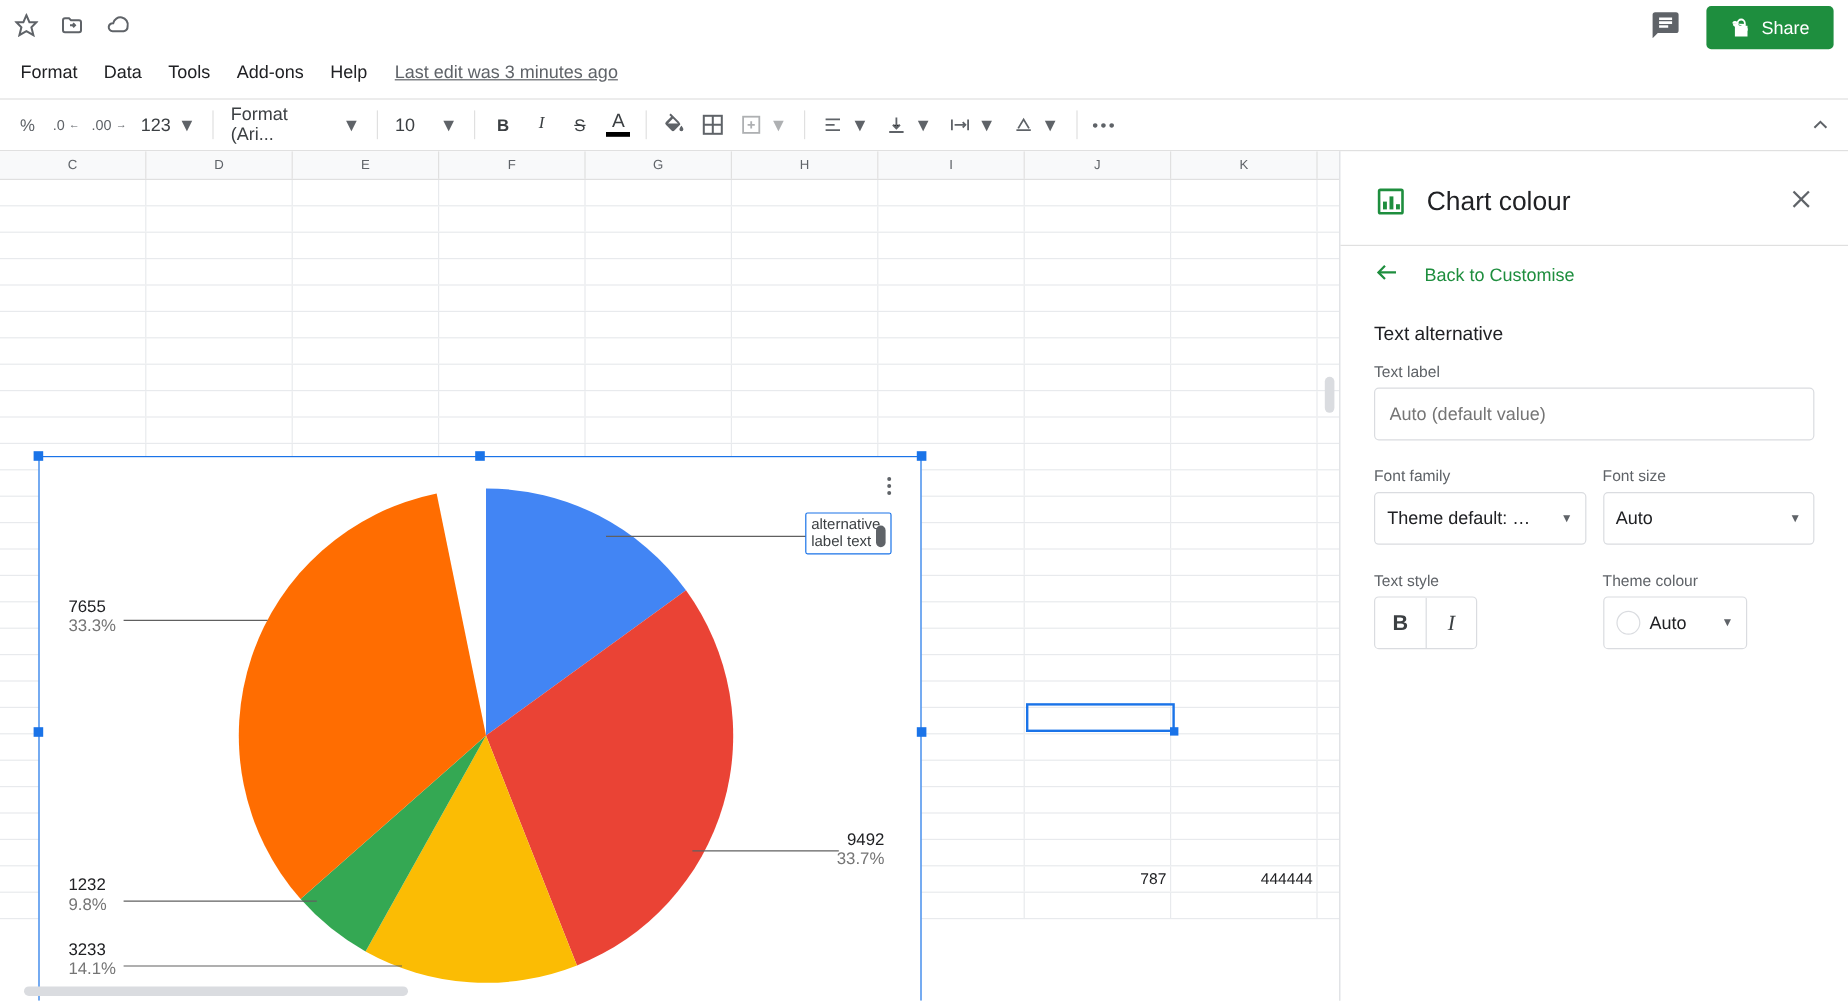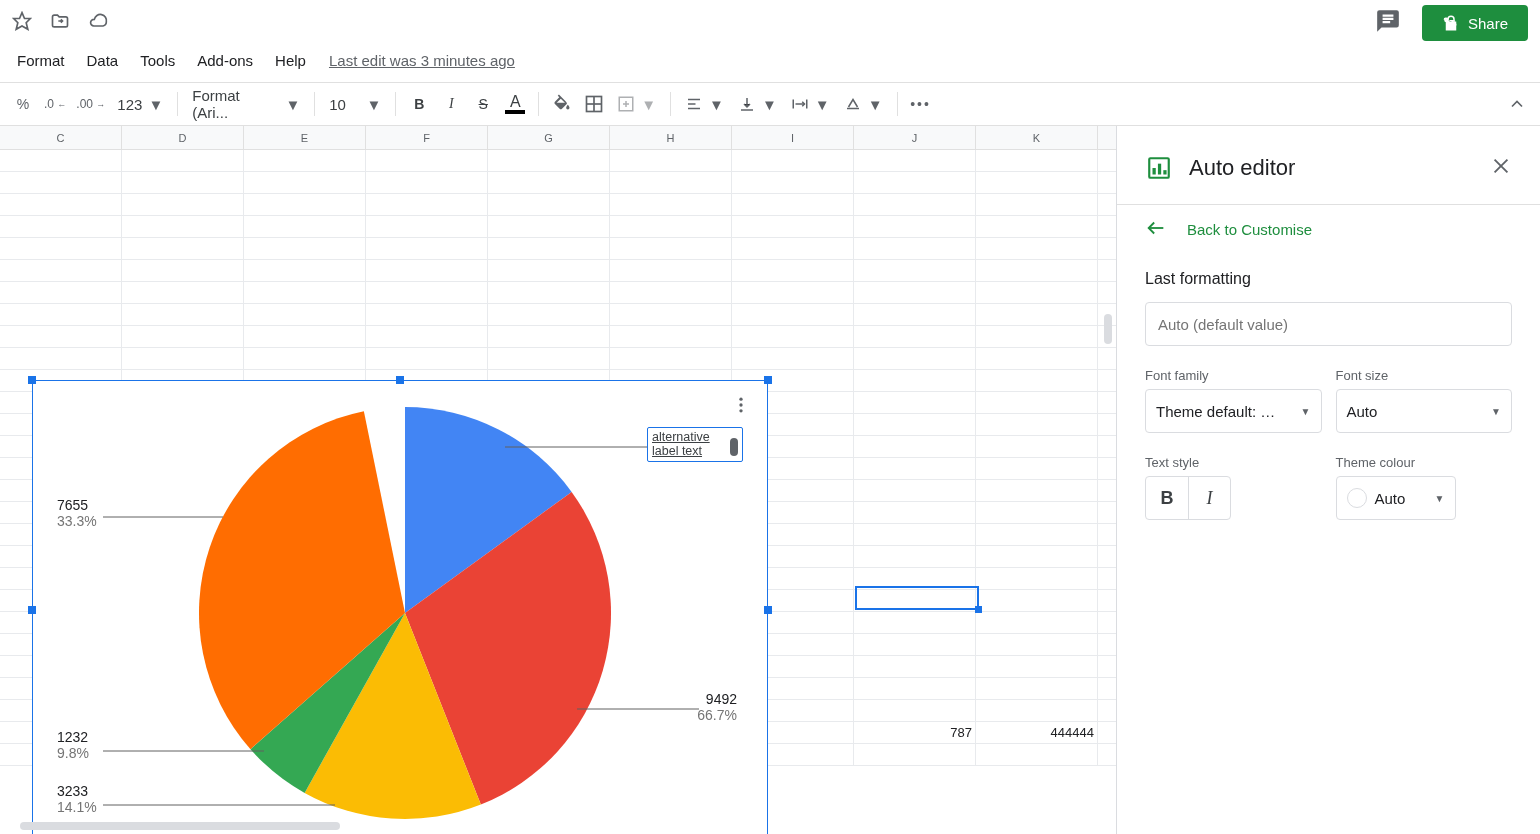--- a/index.html
+++ b/index.html
@@ -52,21 +52,21 @@
   .chart-obj .h-tl{left:-5px;top:-5px;} .chart-obj .h-tr{right:-5px;top:-5px;}
   .chart-obj .h-tm{left:50%;top:-5px;transform:translateX(-50%);}
   .chart-obj .h-ml{left:-5px;top:50%;transform:translateY(-50%);}
   .chart-obj .h-mr{right:-5px;top:50%;transform:translateY(-50%);}
   .chart-inner{position:absolute;inset:6px;}
   .chart-menu{position:absolute;right:10px;top:8px;color:#5f6368;cursor:pointer;}
   .pie-wrap{position:absolute;left:156px;top:16px;width:420px;height:420px;}
   .leader-label{position:absolute;font-size:14px;color:#202124;}
   .leader-sub{color:#757575;display:block;}
   .leader-line{position:absolute;stroke:#606060;stroke-width:1;fill:none;}
-  .label-editor{position:absolute;right:18px;top:40px;width:96px;background:#fff;border:1.5px solid #1a73e8;border-radius:2px;padding:2px 4px;font-size:12.5px;color:#3c4043;line-height:1.15;text-decoration:underline;}
+  .label-editor{position:absolute;right:18px;top:40px;width:72px;background:#fff;border:1.5px solid #1a73e8;border-radius:2px;padding:2px 4px;font-size:12.5px;color:#3c4043;line-height:1.15;}
   .label-editor-thumb{position:absolute;right:4px;top:10px;width:8px;height:18px;background:#5f6368;border-radius:4px;}
 
   
   .side-panel { width:424px; border-left:1px solid #dadce0; display:flex; flex-direction:column;padding:28px 28px 0 28px; position:relative;height:756px;}
   .sp-header{display:flex;align-items:center;gap:16px;margin-bottom:22px;}
   .sp-chart-icon{width:28px;height:28px;display:flex;align-items:center;justify-content:center;}
   .sp-title{font-size:22px;color:#202124;}
   .sp-close{margin-left:auto;color:#5f6368;cursor:pointer;}
   .sp-back-row{height:50px;border-top:1px solid #e0e0e0;margin:0 -28px;display:flex;align-items:center;gap:20px;padding:0 28px;}
   .sp-back-row .arrow{color:#1e8e3e;}
@@ -594,21 +594,21 @@
             <polyline points="184,130 150,130 64,130"></polyline>
           </svg>
 
           <div class="label-editor">
             <span>alternative label text</span>
             <div class="label-editor-thumb"></div>
           </div>
 
           <div class="leader-label" style="right:24px;top:304px;text-align:right;">
             <span>9492</span>
-            <span class="leader-sub">66.7%</span>
+            <span class="leader-sub">33.7%</span>
           </div>
           <div class="leader-label" style="left:18px;top:396px;">
             <span>3233</span>
             <span class="leader-sub">14.1%</span>
           </div>
           <div class="leader-label" style="left:18px;top:342px;">
             <span>1232</span>
             <span class="leader-sub">9.8%</span>
           </div>
           <div class="leader-label" style="left:18px;top:110px;">
@@ -629,40 +629,41 @@
     <div class="side-panel">
       <div class="sp-header">
         <div class="sp-chart-icon">
           <svg width="26" height="26" viewBox="0 0 24 24" fill="none" stroke="#1e8e3e" stroke-width="2">
               <rect x="3" y="3" width="18" height="18" rx="1"></rect>
               <rect x="6" y="12" width="3" height="6" fill="#1e8e3e" stroke="none"></rect>
               <rect x="11" y="8" width="3" height="10" fill="#1e8e3e" stroke="none"></rect>
               <rect x="16" y="14" width="3" height="4" fill="#1e8e3e" stroke="none"></rect>
             </svg>
         </div>
-        <div class="sp-title">Auto editor</div>
+        <div class="sp-title">Chart colour</div>
         <div class="sp-close">
           <svg width="22" height="22" viewBox="0 0 24 24" stroke="currentColor" stroke-width="2">
               <line x1="5" y1="5" x2="19" y2="19"></line>
               <line x1="19" y1="5" x2="5" y2="19"></line>
             </svg>
         </div>
       </div>
       <div class="sp-back-row">
         <div class="arrow">
           <svg width="22" height="22" viewBox="0 0 24 24" stroke="currentColor" stroke-width="2" fill="none">
               <line x1="20" y1="12" x2="4" y2="12"></line>
               <polyline points="10 6 4 12 10 18"></polyline>
             </svg>
         </div>
         <div class="sp-back-link">Back to Customise</div>
       </div>
 
-      <div class="sp-section-title">Last formatting</div>
-
+      <div class="sp-section-title">Text alternative</div>
+
+      <div class="sp-field-label">Text label</div>
       <input class="sp-input" placeholder="Auto (default value)" style="">
 
       <div class="sp-row2" style="margin-top:22px;">
         <div class="sp-col">
           <div class="sp-field-label">Font family</div>
           <div class="sp-select">
             <span>Theme default: …</span>
               <span class="caret">▼</span>
           </div>
         </div>

